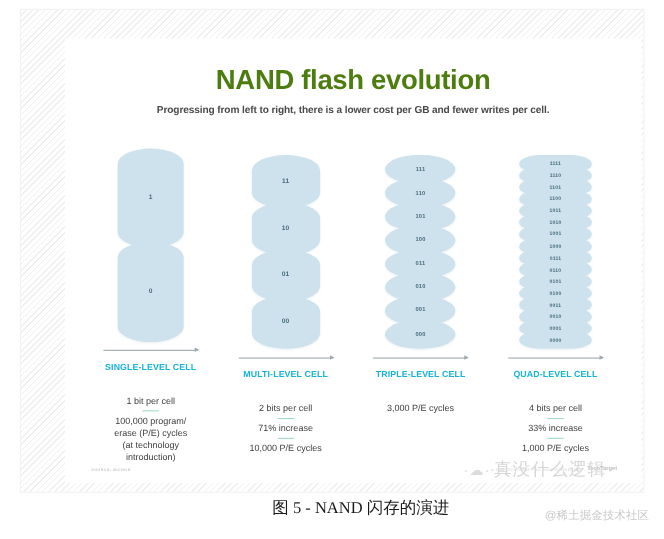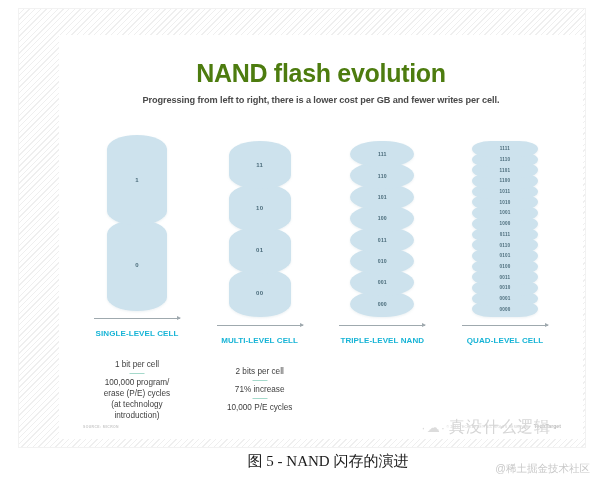--- a/index.html
+++ b/index.html
@@ -210,22 +210,23 @@
                   <span class="lbl">001</span>
                 </div>
                 <div class="seg" style="height: 26.375px; z-index: 1; font-size: 5.2px;">
                   <span class="lbl">000</span>
                 </div>
               </div>
             </div>
             <div class="arrow-row">
               <div class="arrow"></div>
             </div>
-            <div class="col-head">TRIPLE-LEVEL NAND</div>
+            <div class="col-head">TRIPLE-LEVEL CELL</div>
             <div class="facts">
+              <div class="fact">3,000 P/E cycles</div>
             </div>
           </div>
           <div class="col">
             <div class="cyl-wrap">
               <div class="cylinder" style="width: 66px;">
                 <div class="seg" style="height: 15.6875px; z-index: 16; font-size: 4.6px;">
                   <span class="lbl">1111</span>
                 </div>
                 <div class="seg" style="height: 15.6875px; z-index: 15; font-size: 4.6px;">
                   <span class="lbl">1110</span>
@@ -271,20 +272,25 @@
                 </div>
                 <div class="seg" style="height: 15.6875px; z-index: 1; font-size: 4.6px;">
                   <span class="lbl">0000</span>
                 </div>
               </div>
             </div>
             <div class="arrow-row">
               <div class="arrow"></div>
             </div>
             <div class="col-head">QUAD-LEVEL CELL</div>
+            <div class="facts">
+              <div class="fact sep">4 bits per cell</div>
+              <div class="fact sep">33% increase</div>
+              <div class="fact">1,000 P/E cycles</div>
+            </div>
           </div>
         </div>
 
       <div class="source">SOURCE: MICRON</div>
       <div class="brandline">
         <span class="rights">© 2020 TECHTARGET. ALL RIGHTS RESERVED.</span>
         <span class="techtarget">TechTarget</span>
       </div>
     </div>
 

